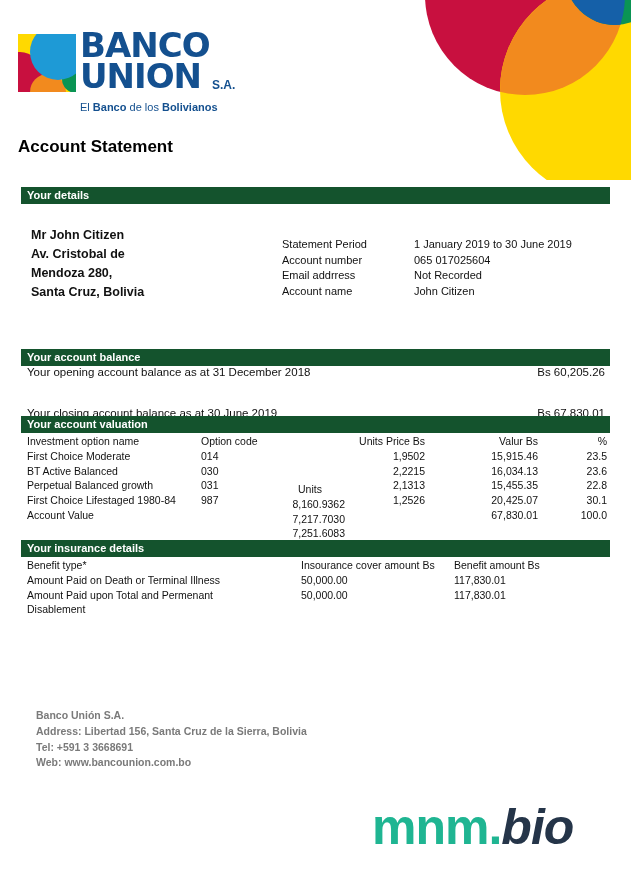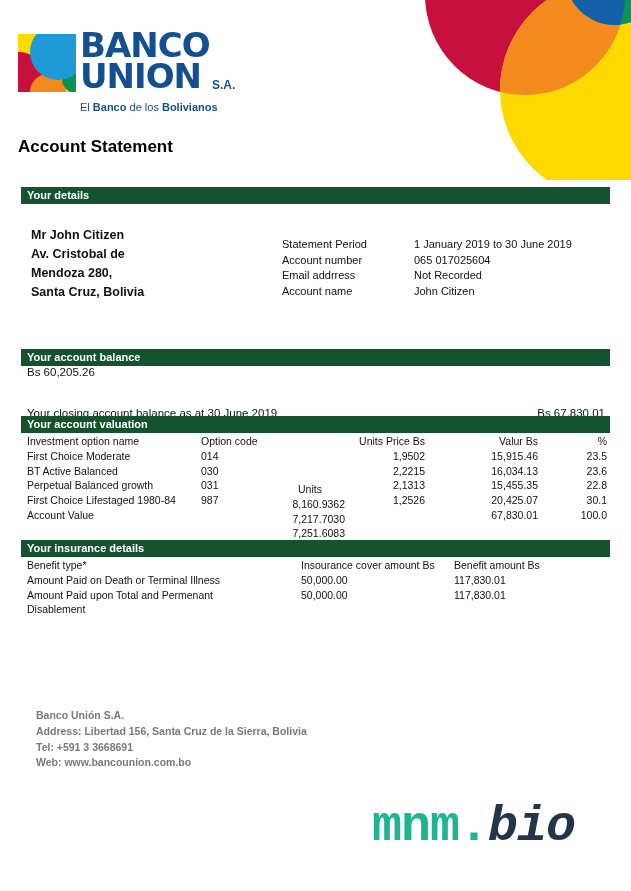--- a/index.html
+++ b/index.html
@@ -29,21 +29,21 @@
   .tbl .c2 { width:84px; text-align:right;margin-top:48px; }
   .tbl .c3 { width:80px; text-align:right; }
   .tbl .c4 { width:113px; text-align:right; }
   .tbl .c5 { width:69px; text-align:right; }
   .ins { position:absolute; left:27px; top:558px; width:580px; font-size:10.5px; }
   .ins .tr { display:flex; line-height:14.8px; }
   .ins .c0 { width:274px; }
   .ins .c1 { width:153px; }
   .ins .c2 { width:150px; }
   .footer { position:absolute; left:36px; top:708px; font-size:10.5px; font-weight:bold; color:#7a7a7a; line-height:15.8px; }
-  .wm { position:absolute; left:372px; top:798px; font-size:50px; font-weight:bold; font-family:Liberation Mono, monospace; letter-spacing:-1px; }
+  .wm { position:absolute; left:372px; top:798px; font-size:50px; font-weight:bold; font-family:Liberation Sans, sans-serif; letter-spacing:-1px; }
   .wm .a { color:#1fb592; }
   .wm .b { color:#253549; font-style:italic; }
 </style>
 </head>
 <body>
 
 <div class="deco">
   <svg width="231" height="180" viewBox="0 0 231 180">
     <circle cx="125" cy="-5" r="100" fill="#c8103f"></circle>
     <circle cx="210" cy="90" r="110" fill="#ffd900"></circle>
@@ -98,20 +98,21 @@
       <span>Not Recorded</span>
     </div>
   <div class="row">
       <span class="k">Account name</span>
       <span>John Citizen</span>
     </div>
 </div>
 
 <div class="bar" style="top:349px;">Your account balance</div>
 <div class="line" style="top:366px;">
+  <span>Your opening account balance as at 31 December 2018</span>
     <span>Bs 60,205.26</span>
 </div>
 <div class="line" style="top:382px;margin-top:25px;">
   <span>Your closing account balance as at 30 June 2019</span>
     <span>Bs 67,830.01</span>
 </div>
 
 <div class="bar" style="top:416px;">Your account valuation</div>
 <div class="tbl">
   <div class="tr">

